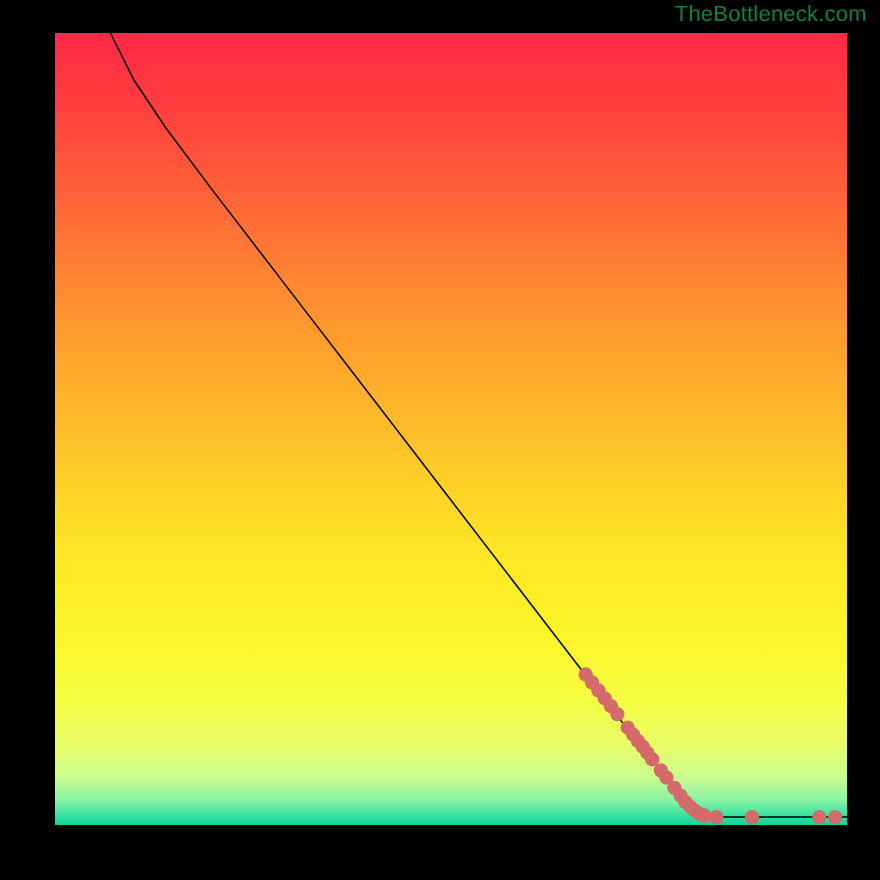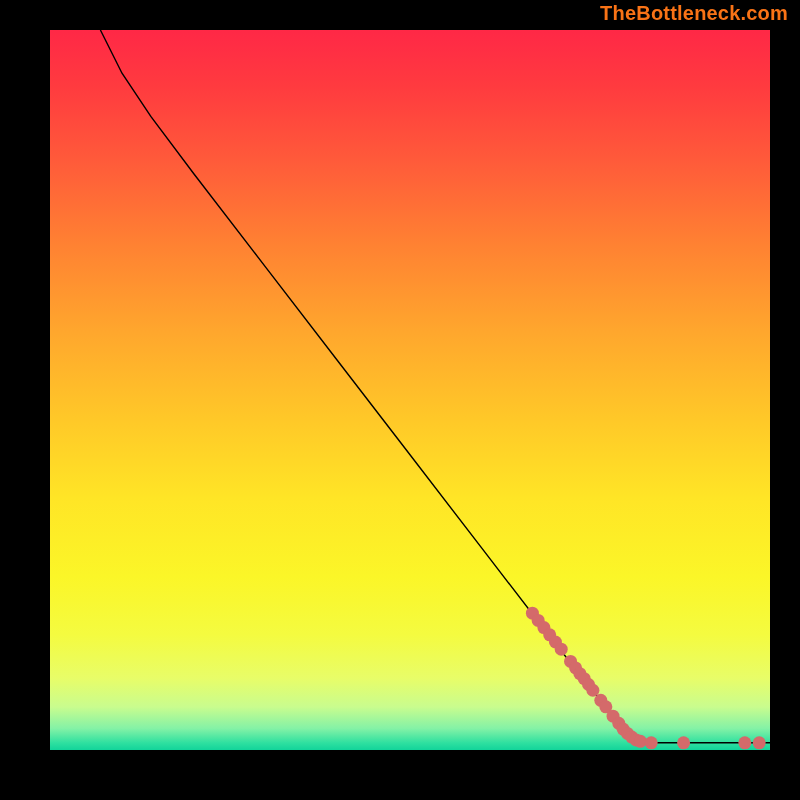--- a/index.html
+++ b/index.html
@@ -8,23 +8,23 @@
     height: 800px;
     background: #000;
     position: relative;
     font-family: Arial, Helvetica, sans-serif;
     overflow: hidden;
   }
   .watermark {
     position: absolute;
     top: 2px;
     right: 12px;
-    color: #f97316;
+    color: #15803d;
     font-size: 20px;
-    font-weight: 700;
+    font-weight: 400;
     z-index: 10;
     letter-spacing: 0.2px;
   }
   .plot-area {
     position: absolute;
     left: 50px;
     top: 30px;
     width: 720px;
     height: 720px;
   }

